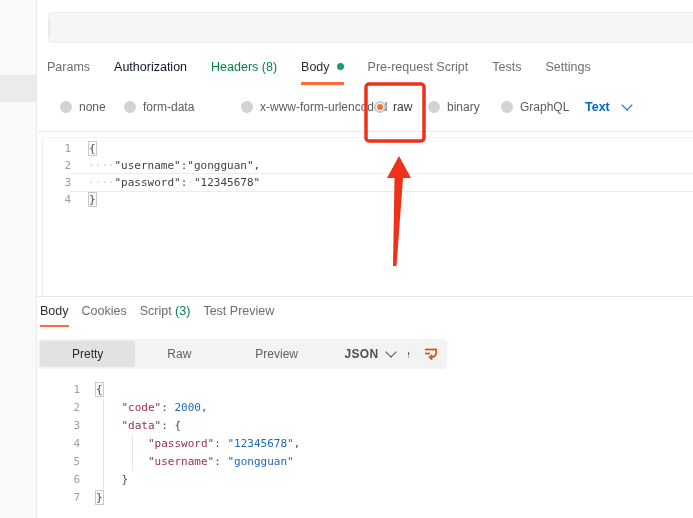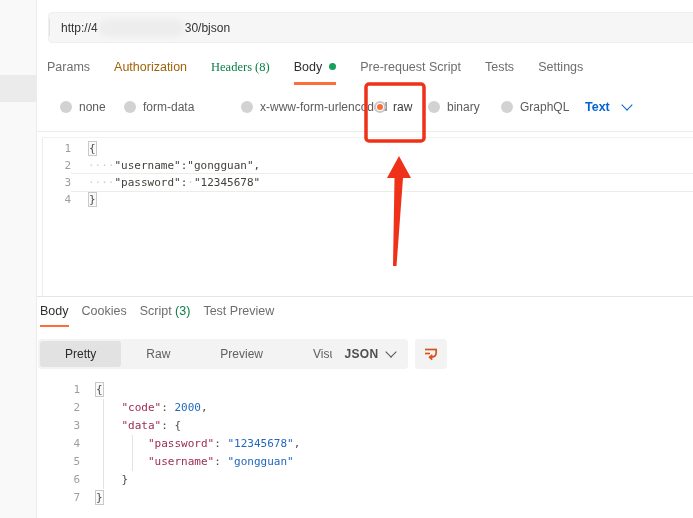--- a/index.html
+++ b/index.html
@@ -17,22 +17,22 @@
   .method-label{font-size:12px;font-weight:bold;color:#2d2d2d;letter-spacing:.4px;}
   .chev{width:7px;height:7px;border-right:1.6px solid #666;border-bottom:1.6px solid #666;transform:rotate(45deg);display:inline-block;margin-top:-4px;}
   .chev.blue{border-color:var(--blue,#0265d2);}
   .vdiv{width:1px;height:17px;background:#e2e2e2;}
   .url{display:flex;align-items:center;padding-left:11px;font-size:12px;color:#333;}
   .redact{display:inline-block;width:85px;height:18px;background:#ededed;border-radius:9px;filter:blur(2.5px);margin:0 1px;}
 
   
   .req-tabs{position:absolute;left:47px;top:60px;height:26px;display:flex;gap:24px;font-size:12.5px;align-items:flex-start;}
   .rtab{color:#6e6e6e;padding-bottom:8px;cursor:pointer;white-space:nowrap;}
-  .rtab.dark{color:#a16207;}
-  .rtab.green{color:var(--green,#0a7d45);font-family:Liberation Serif, serif;}
+  .rtab.dark{color:#0f172a;}
+  .rtab.green{color:var(--green,#0a7d45);}
   .rtab.active{color:#2f2f2f;border-bottom:3px solid var(--accent,#ff6c37);}
   .body-dot{display:inline-block;width:7px;height:7px;border-radius:50%;background:var(--dotgreen,#16a05e);margin-left:7px;margin-bottom:1px;}
 
   
   .radio-row{position:absolute;left:0;top:100px;width:606px;height:18px;}
   .bt{position:absolute;top:0;display:flex;align-items:center;gap:7px;cursor:pointer;}
   .bt .lbl{font-size:12px;color:#5c5c5c;white-space:nowrap;}
   .bt.sel .lbl{color:#3a3a3a;}
   .rb{width:12px;height:12px;border-radius:50%;background:#d2d2d2;box-sizing:border-box;flex:none;}
   .bt.sel .rb{background:#fff;border:2px solid #c9c9c9;position:relative;}
@@ -69,21 +69,21 @@
 
   
   .resp-tabs{position:absolute;left:40px;top:304px;display:flex;gap:13px;font-size:12.5px;align-items:flex-start;}
   .resp-tabs .rtab{padding-bottom:7px;}
   .resp-tabs .rtab.active{border-bottom:2px solid var(--accent,#ff6c37);}
   .count-green{color:var(--green,#0a7d45);}
 
   
   .viewbar{position:absolute;left:0;top:339px;width:693px;height:30px;}
   .seg{position:absolute;left:38px;top:0;height:30px;display:flex;align-items:center;background:#f3f3f3;border-radius:4px;padding:0 2px;}
-  .seg .vitem{font-size:12px;color:#5f5f5f;padding:0 25px;line-height:26px;cursor:pointer;white-space:nowrap;}
+  .seg .vitem{font-size:12px;color:#5f5f5f;padding:0 32px;line-height:26px;cursor:pointer;white-space:nowrap;}
   .seg .vitem.active{background:#e2e2e2;border-radius:3px;color:#2b2b2b;margin:2px 0;}
   .lang-btn{position:absolute;left:332px;top:0;width:76px;height:30px;background:#f3f3f3;border-radius:4px;
             display:flex;align-items:center;justify-content:center;gap:9px;cursor:pointer;}
   .lang-btn .lbl{font-size:12px;font-weight:bold;color:#4f4f4f;letter-spacing:.3px;}
   .lang-btn .chev{border-color:#555;}
   .icon-btn{position:absolute;left:415px;top:0;width:32px;height:30px;background:#f3f3f3;border-radius:4px;
             display:flex;align-items:center;justify-content:center;cursor:pointer;}
 
   
   .annotation{position:absolute;left:0;top:0;width:693px;height:518px;pointer-events:none;z-index:20;}
@@ -92,25 +92,20 @@
 <body>
 
 <div class="screen" style="--accent: #ff6c37; --green: #0a7d45; --dotgreen: #16a05e; --blue: #0265d2; --jsonkey: #9c2b53; --jsonval: #2268be;">
 
   <div class="sidebar">
     <div class="sidebar-sel"></div>
   </div>
 
   <div class="urlbar">
     <div class="vdiv"></div>
-    <div class="url">
-      <span>http://4</span>
-      <span class="redact"></span>
-      <span>30/bjson</span>
-    </div>
   </div>
 
   <div class="req-tabs">
     <div class="rtab">Params</div>
     <div class="rtab dark">Authorization</div>
     <div class="rtab green">Headers (8)</div>
     <div class="rtab active">
       <span>Body</span><span class="body-dot"></span>
     </div>
     <div class="rtab">Pre-request Script</div>

